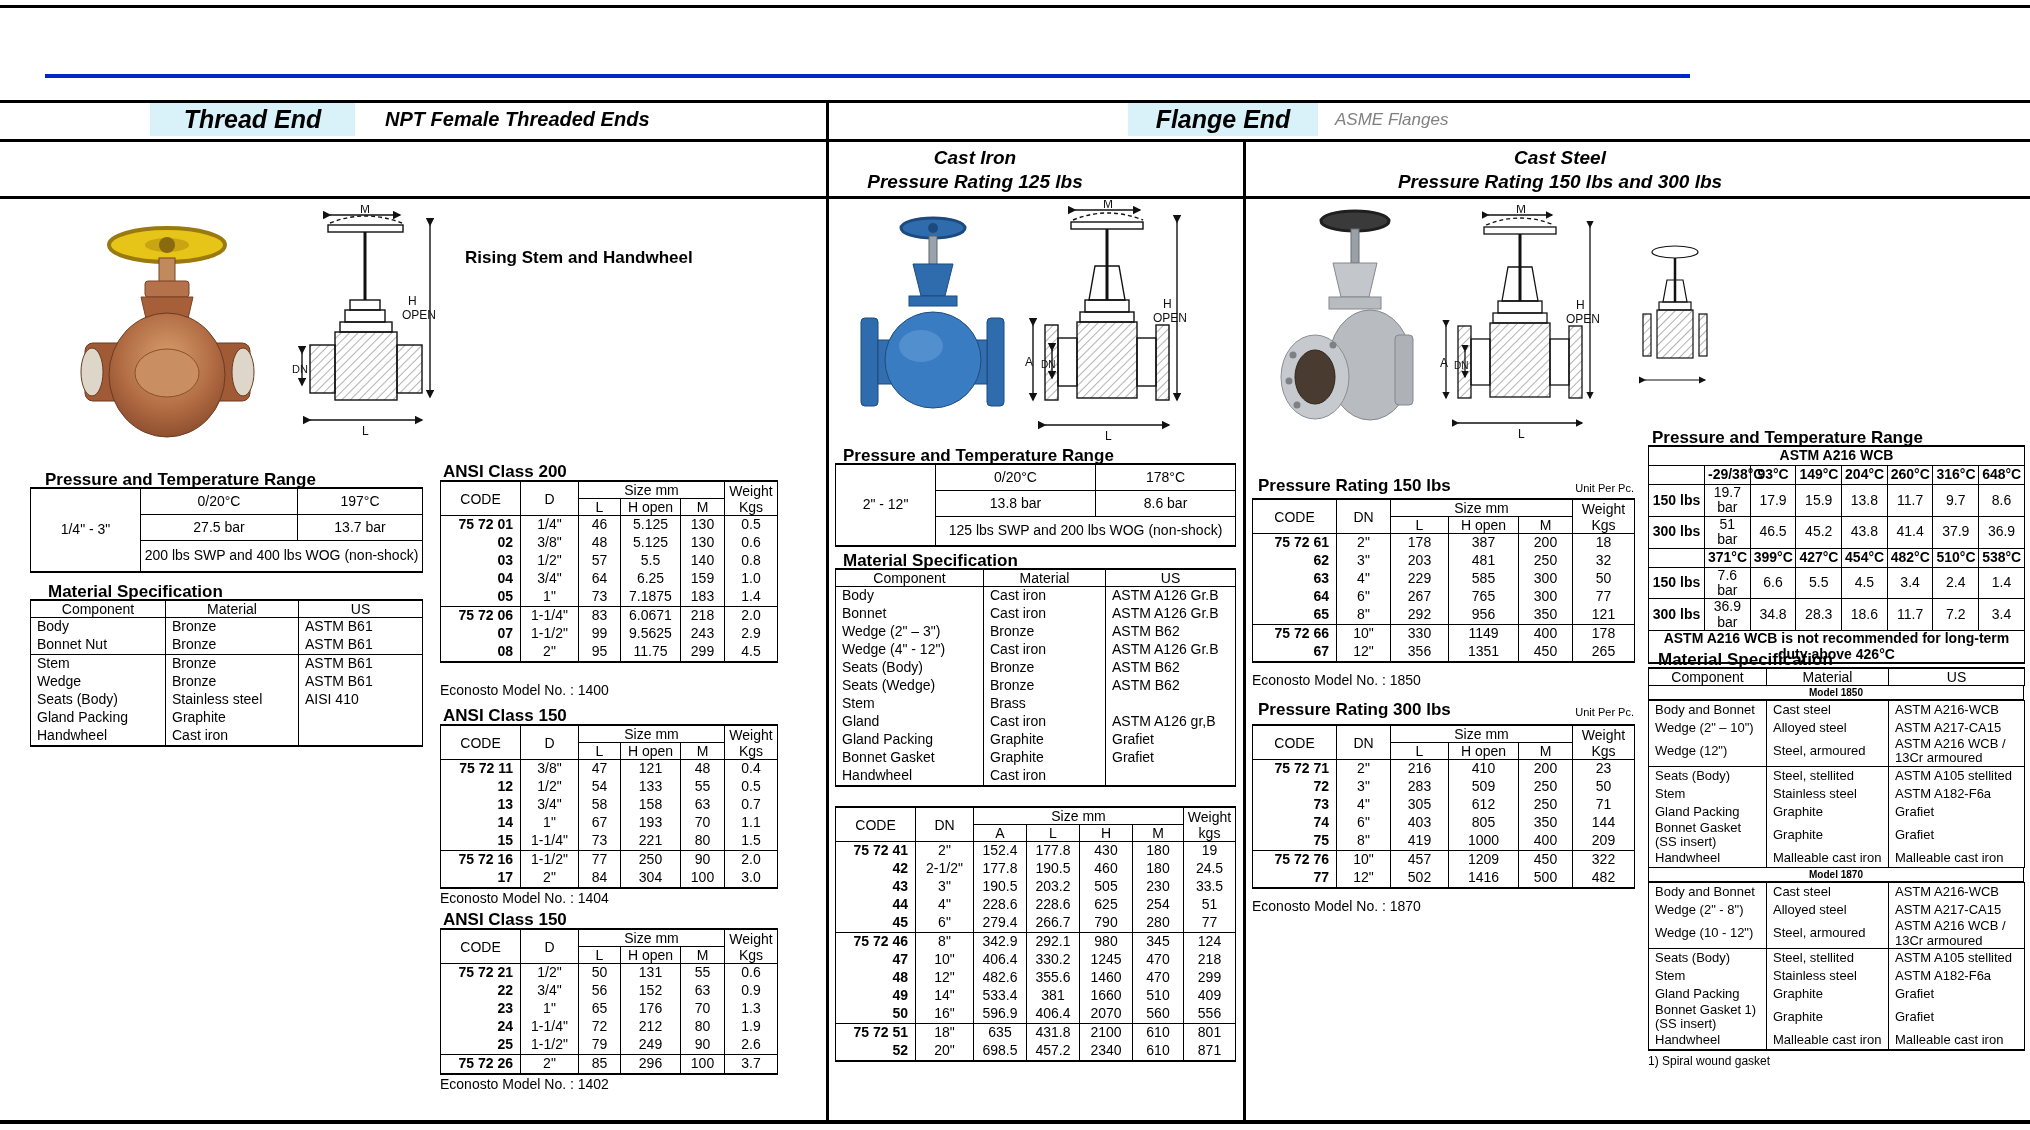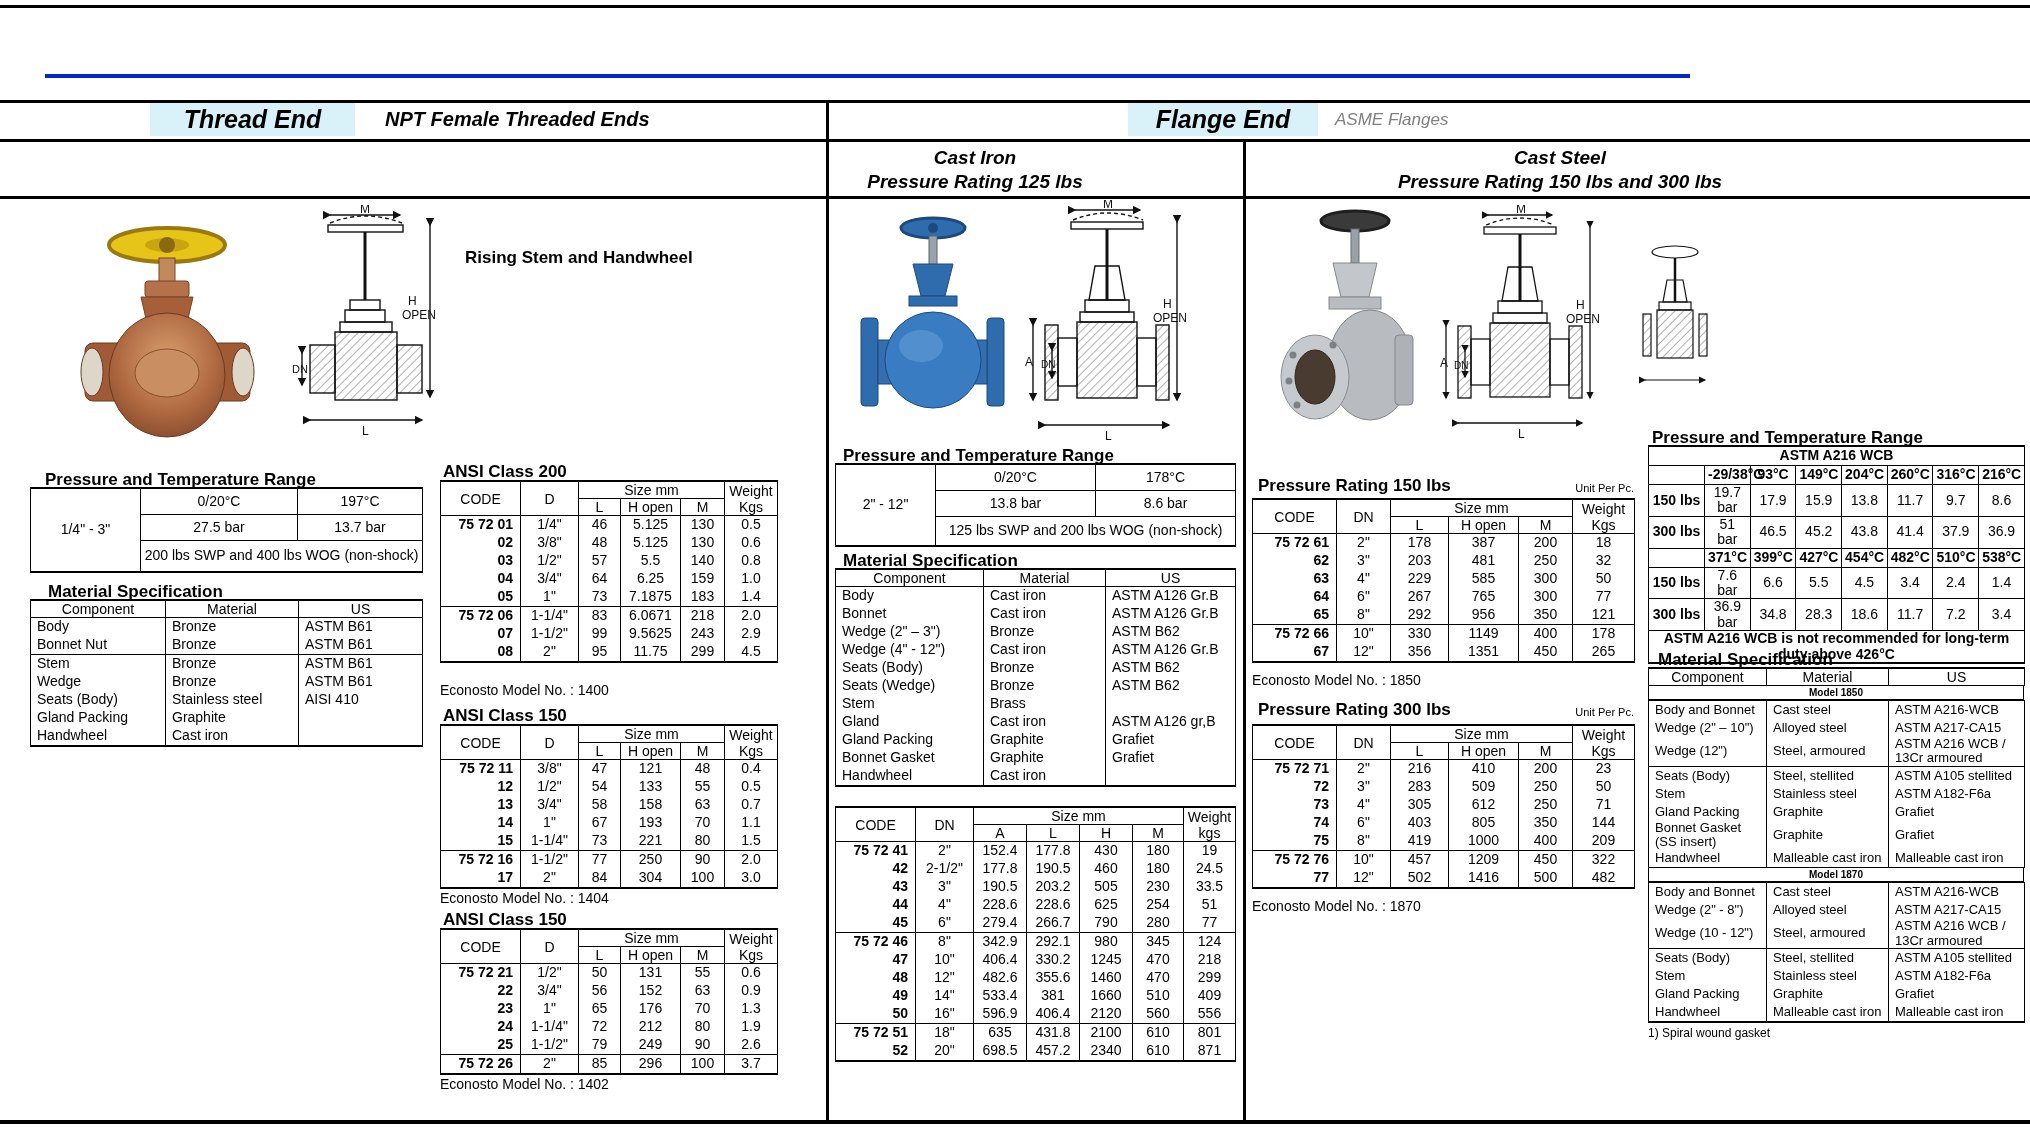--- a/index.html
+++ b/index.html
@@ -706,21 +706,21 @@
           <td>381</td>
           <td>1660</td>
           <td>510</td>
           <td>409</td>
         </tr>
         <tr>
           <td>50</td>
           <td>16"</td>
           <td>596.9</td>
           <td>406.4</td>
-          <td>2120</td>
+          <td>2070</td>
           <td>560</td>
           <td>556</td>
         </tr>
       </tbody>
       <tbody class="grp">
         <tr>
           <td>75 72 51</td>
           <td>18"</td>
           <td>635</td>
           <td>431.8</td>
@@ -992,21 +992,21 @@
           <td colspan="8" style="font-weight:bold">ASTM A216 WCB</td>
         </tr>
     <tr class="b">
           <td></td>
           <td>-29/38°C</td>
           <td>93°C</td>
           <td>149°C</td>
           <td>204°C</td>
           <td>260°C</td>
           <td>316°C</td>
-          <td>216°C</td>
+          <td>648°C</td>
         </tr>
     <tr class="lb">
           <td>150 lbs</td>
           <td>19.7 bar</td>
           <td>17.9</td>
           <td>15.9</td>
           <td>13.8</td>
           <td>11.7</td>
           <td>9.7</td>
           <td>8.6</td>
@@ -1162,20 +1162,26 @@
             <td>Stem</td>
             <td>Stainless steel</td>
             <td>ASTM A182-F6a</td>
           </tr>
           <tr>
             <td>Gland Packing</td>
             <td>Graphite</td>
             <td>Grafiet</td>
           </tr>
           <tr>
+            <td>Bonnet Gasket 1)
+(SS insert)</td>
+            <td>Graphite</td>
+            <td>Grafiet</td>
+          </tr>
+          <tr>
             <td>Handwheel</td>
             <td>Malleable cast iron</td>
             <td>Malleable cast iron</td>
           </tr>
         </tbody>
       </table>
     <div style="font-size:12px;padding-top:3px">1) Spiral wound gasket</div>
   </div>
 
 </div>

